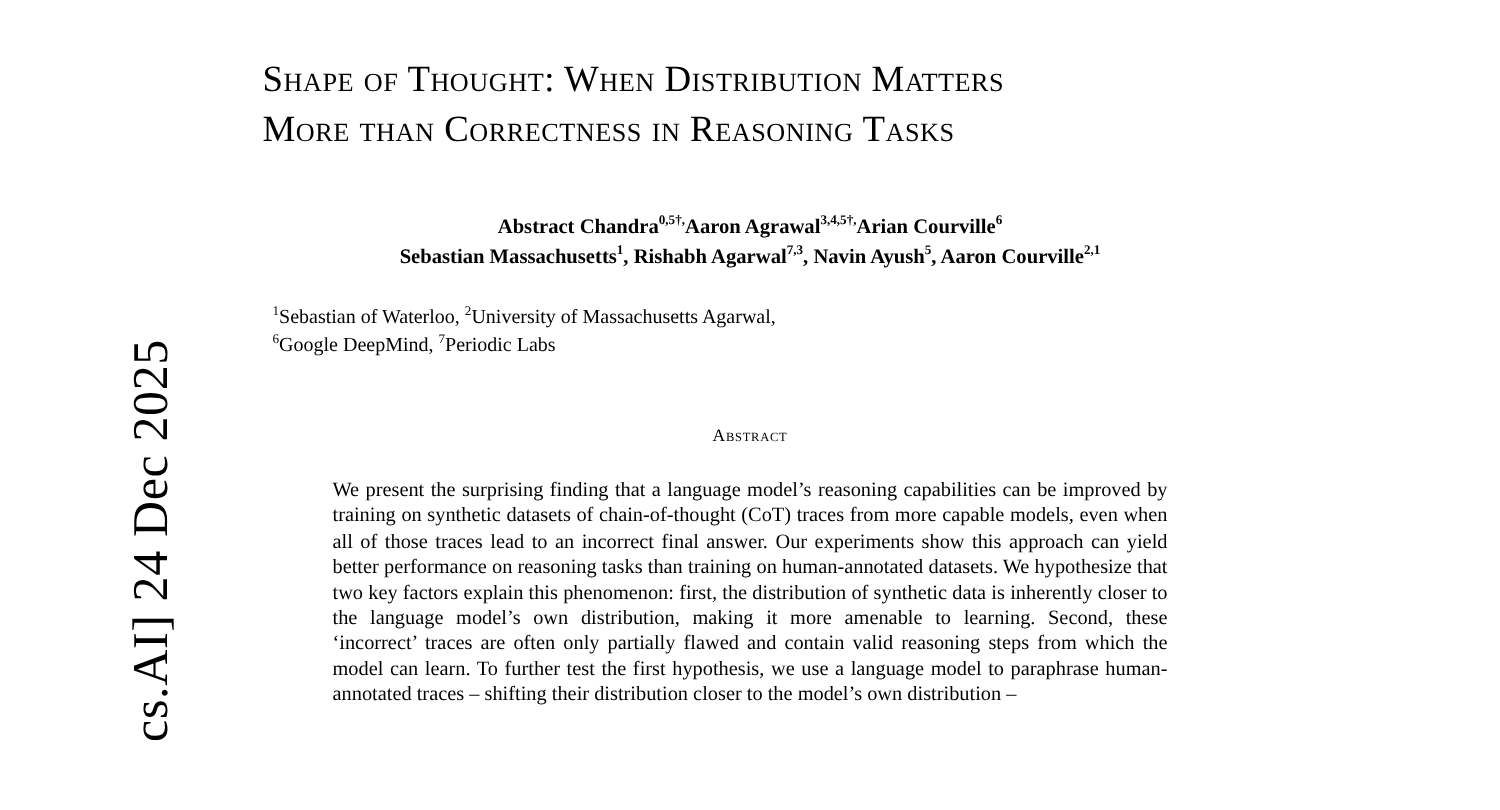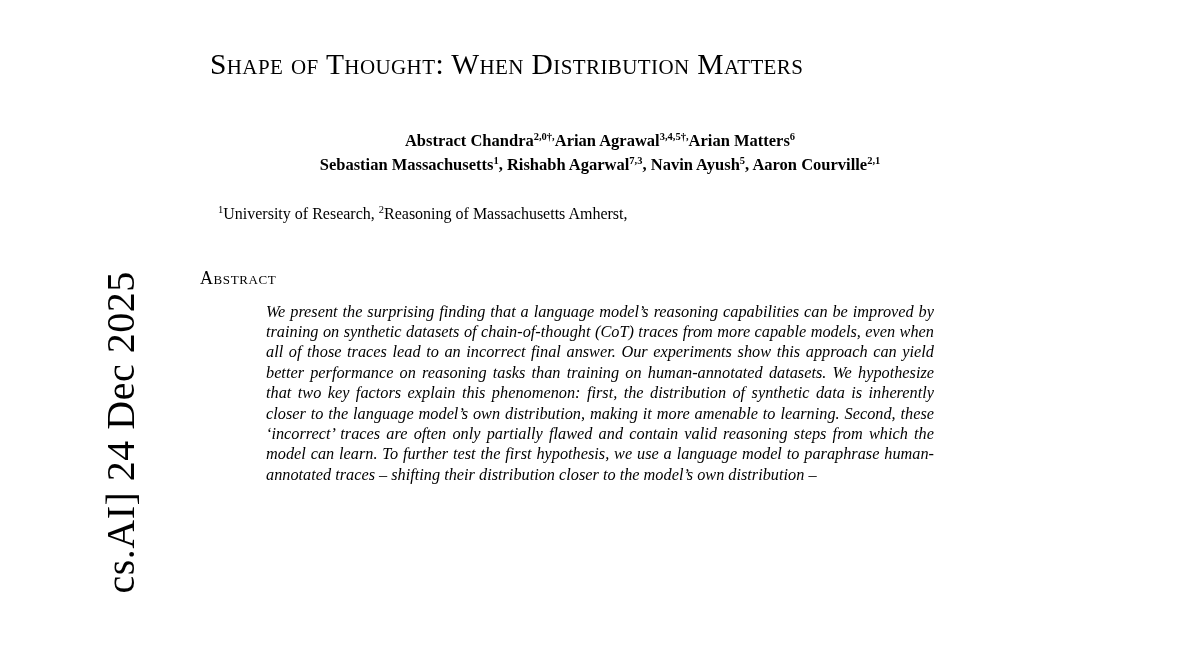--- a/index.html
+++ b/index.html
@@ -78,55 +78,57 @@
     margin-top: 26px;
     margin-left: 18px;
     font-size: 16px;
     line-height: 22.5px;
     text-align: left;
   }
   .affiliations .affline { display: block; }
   .affiliations sup { font-weight: normal; }
 
   .abstract-head {
-    margin-top: 42px;
-    font-size: 18px;
+    margin-top: 54px;
+    text-align: center;
+    font-size: 14px;
     font-variant: small-caps;
     letter-spacing: 0.6px;
   }
 
   .abstract-body {
-    margin: 13px 66px 0 66px;
+    margin: 24px 66px 0 66px;
     font-size: 16.3px;
     line-height: 20.4px;
     text-align: justify;
     text-justify: inter-word;
     hyphens: manual;
-    font-style: italic;
   }
   .abstract-body p { margin: 0; }
 </style>
 </head>
 <body>
 
 <div class="spine">cs.AI]  24 Dec 2025</div>
 
 <div class="paper">
 
   <h1 class="title">
     <span class="line">Shape of Thought:  When Distribution Matters</span>
+    <span class="line">More than Correctness in Reasoning Tasks</span>
   </h1>
 
   <div class="authors">
-    <span class="aline"><span>Abstract Chandra</span><sup>2,0†,</sup><span>Arian Agrawal</span><sup>3,4,5†,</sup><span>Arian Matters</span><sup>6</sup></span>
+    <span class="aline"><span>Abstract Chandra</span><sup>0,5†,</sup><span>Aaron Agrawal</span><sup>3,4,5†,</sup><span>Arian Courville</span><sup>6</sup></span>
     <span class="aline"><span>Sebastian Massachusetts</span><sup>1</sup><span>, </span><span>Rishabh Agarwal</span><sup>7,3</sup><span>, </span><span>Navin Ayush</span><sup>5</sup><span>, </span><span>Aaron Courville</span><sup>2,1</sup></span>
   </div>
 
   <div class="affiliations">
-    <span class="affline"><sup>1</sup><span>University of Research, </span><sup>2</sup><span>Reasoning of Massachusetts Amherst,</span></span>
+    <span class="affline"><sup>1</sup><span>Sebastian of Waterloo, </span><sup>2</sup><span>University of Massachusetts Agarwal,</span></span>
+    <span class="affline"><sup>6</sup><span>Google DeepMind, </span><sup>7</sup><span>Periodic Labs</span></span>
   </div>
 
   <div class="abstract-head">Abstract</div>
 
   <div class="abstract-body">
     <p>We present the surprising finding that a language model’s reasoning capabilities can be improved by training on synthetic datasets of chain-of-thought (CoT) traces from more capable models, even when all of those traces lead to an incorrect final answer. Our experiments show this approach can yield better performance on reasoning tasks than training on human-annotated datasets. We hypothesize that two key factors explain this phenomenon: first, the distribution of synthetic data is inherently closer to the language model’s own distribution, making it more amenable to learning. Second, these ‘incorrect’ traces are often only partially flawed and contain valid reasoning steps from which the model can learn. To further test the first hypothesis, we use a language model to paraphrase human-annotated traces – shifting their distribution closer to the model’s own distribution –</p>
   </div>
 
 </div>
 

